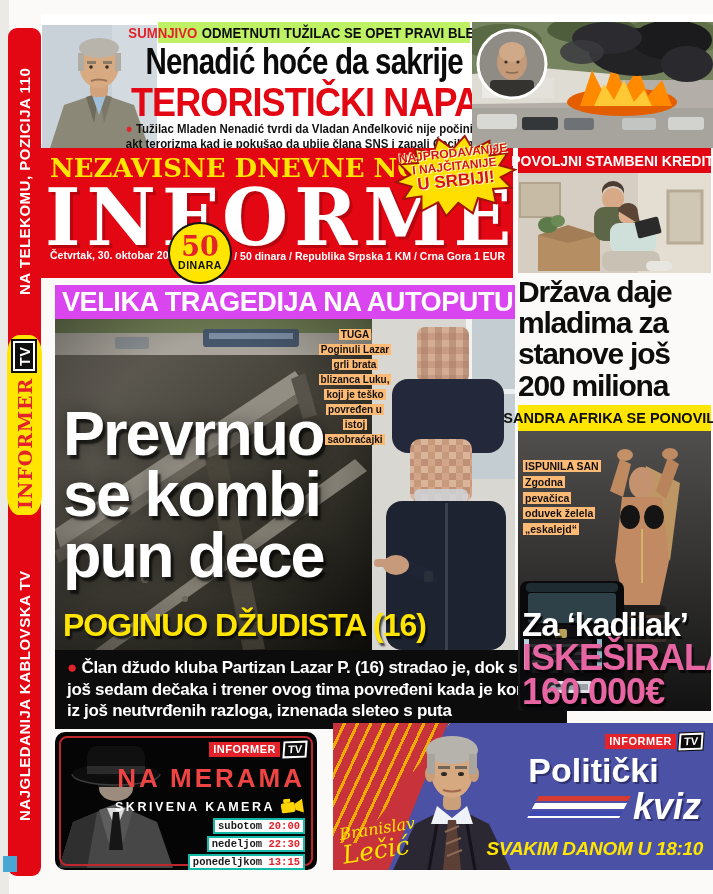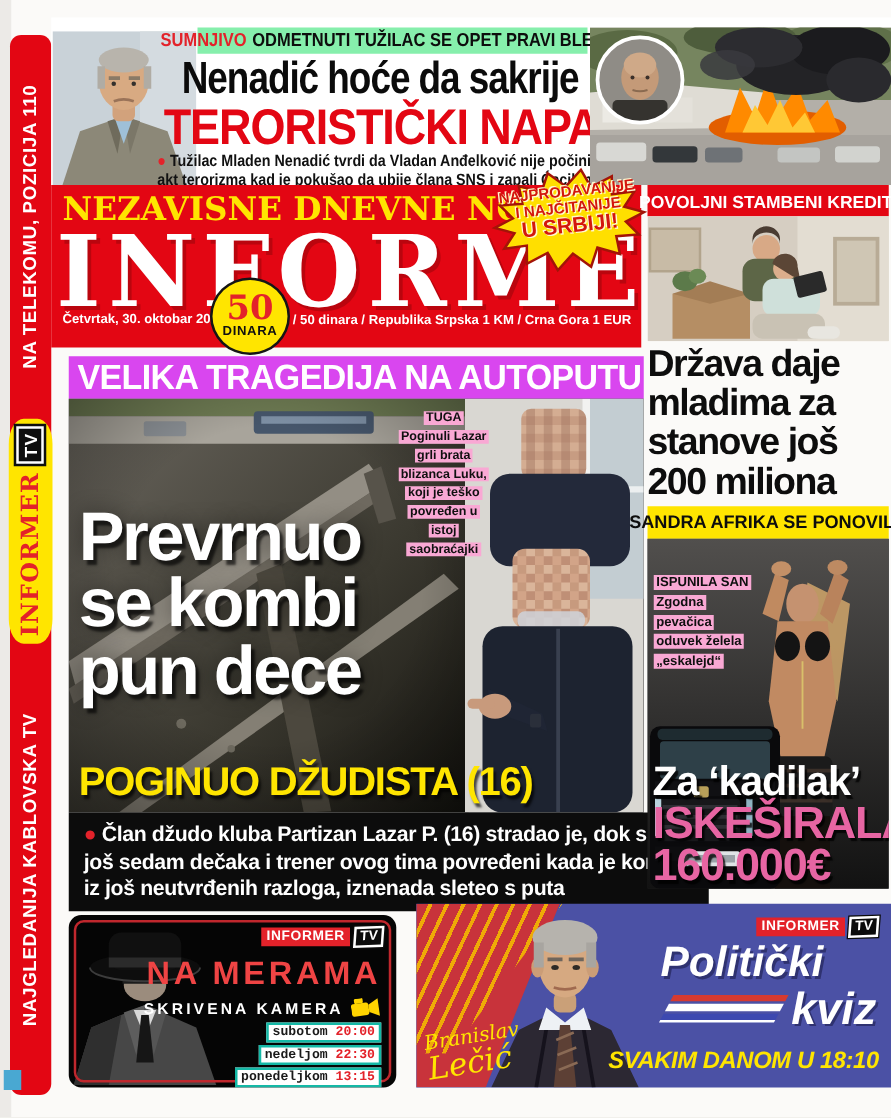--- a/index.html
+++ b/index.html
@@ -15,21 +15,21 @@
   .sb-logo{position:absolute;top:307px;left:-1px;width:35px;height:180px;background:#ffe500;border-radius:12px/20px;gap:7px;}
   .sb-logo-name{color:#e3222a;font-family:"DejaVu Serif",serif;font-weight:bold;font-size:19px;letter-spacing:1px;}
   .sb-logo-tv{background:#0f0f0f;color:#fff;border:2px solid #fff;box-shadow:0 0 0 2px #0f0f0f;
               padding:3px 1px;font-weight:bold;font-size:14px;letter-spacing:1px;}
   .sb-bottom{position:absolute;top:487px;left:0;width:100%;height:361px;color:#fff;font-weight:bold;font-size:15px;letter-spacing:.5px;}
   .cyan-sq{left:3px;top:856px;width:14px;height:16px;background:#49a8d2;}
 
   
   .top-banner{left:41px;top:14px;width:672px;height:134px;background:#fff;}
   .nenadic{left:1px;top:11px;width:115px;height:123px;}
-  .kicker-strip{left:117px;top:8px;width:312px;height:21px;background:#86efac;display:flex;align-items:center;justify-content:center;}
+  .kicker-strip{left:117px;top:8px;width:312px;height:21px;background:#bef264;display:flex;align-items:center;justify-content:center;}
   .kicker-inner{display:flex;gap:5px;white-space:nowrap;font-size:15px;font-weight:900;transform:scaleX(.88);}
   .kicker-label{color:#e3222a;} .kicker-text{color:#0d0d0d;}
   .tb-h1{left:72px;top:30px;width:360px;text-align:center;white-space:nowrap;color:#0b0b0b;
          font-size:36px;font-weight:900;letter-spacing:-1px;transform:scaleX(.82);line-height:1;}
   .tb-h2{left:72px;top:68px;width:360px;text-align:center;white-space:nowrap;color:#e30613;
          font-size:40px;font-weight:900;letter-spacing:-1px;transform:scaleX(.9);line-height:1;}
   .tb-dek{left:62px;top:107px;width:380px;text-align:center;font-size:13px;font-weight:900;color:#111;
           line-height:1.18;transform:scaleX(.88);}
   .tb-dek .line{white-space:nowrap;display:block;}
   .dot{color:#e3222a;font-size:13px;}
@@ -51,23 +51,23 @@
   .badge svg{position:absolute;left:0;top:0;}
   .badge-txt{position:absolute;left:0;top:13px;width:100%;text-align:center;color:#d3170c;font-weight:900;line-height:1.05;
              text-shadow:1px 1px 0 #fff8d0,-1px -1px 0 #fff8d0;}
   .badge-l1,.badge-l2{font-size:12px;display:block;} .badge-l3{font-size:17px;display:block;}
 
   
   .ms-banner{left:55px;top:285px;width:460px;height:34px;background:#d946ef;display:flex;align-items:center;justify-content:flex-start;}
   .ms-banner span{color:#fff;font-size:28px;font-weight:900;letter-spacing:-.5px;white-space:nowrap;transform:scaleX(.97);}
   .ms-photo{left:55px;top:319px;width:460px;height:331px;background:#222;overflow:hidden;}
   .ycap{position:absolute;left:263px;top:8px;width:74px;font-size:10px;line-height:1.5;text-align:center;color:#101010;z-index:4;}
-  .hl{background:#f9a8d4;padding:0 2px;-webkit-box-decoration-break:clone;box-decoration-break:clone;font-weight:bold;}
+  .hl{background:#fdba74;padding:0 2px;-webkit-box-decoration-break:clone;box-decoration-break:clone;font-weight:bold;}
   .hl-label{font-weight:900;}
-  .ms-head{position:absolute;left:8px;top:84px;z-index:3;color:#fff;font-size:55px;font-weight:900;
+  .ms-head{position:absolute;left:8px;top:84px;z-index:3;color:#fff;font-size:63px;font-weight:900;
            letter-spacing:-2px;line-height:.97;text-shadow:3px 4px 2px rgba(0,0,0,.65),0 0 18px rgba(0,0,0,.45);}
   .ms-head span{display:block;}
   .ms-sub{position:absolute;left:8px;top:288px;z-index:3;color:#ffe500;font-size:32px;font-weight:900;letter-spacing:-1px;
           white-space:nowrap;text-shadow:2px 3px 2px rgba(0,0,0,.7);}
   .ms-lead{left:55px;top:650px;width:512px;height:79px;background:#0c0c0c;color:#fff;
            display:flex;align-items:center;padding:0;box-sizing:border-box;}
   .ms-lead p{margin:0;padding:4px 12px;font-size:17px;font-weight:bold;line-height:1.28;letter-spacing:-.3px;}
 
   
   .rc-kicker-red{left:518px;top:148px;width:193px;height:25px;background:#e30613;display:flex;align-items:center;justify-content:center;}
@@ -100,21 +100,21 @@
   .ar-red{position:absolute;left:0;top:0;width:185px;height:147px;background:#c8333b;
           clip-path:polygon(0 0,62% 0,30% 100%,0 100%);}
   .ar-stripes{position:absolute;left:0;top:0;width:150px;height:120px;
               background:repeating-linear-gradient(115deg,rgba(0,0,0,0) 0 9px,#f3b800 9px 12px);
               clip-path:polygon(0 0,78% 0,18% 100%,0 100%);opacity:.9;}
   .ar-host{position:absolute;left:8px;bottom:8px;color:#ffe500;font-family:"DejaVu Serif",serif;font-style:italic;
            transform:rotate(-9deg);line-height:1;z-index:3;}
   .ar-host .h1{display:block;font-size:16px;} .ar-host .h2{display:block;font-size:25px;}
   .ar-logo{position:absolute;right:10px;top:10px;}
   .kviz{position:absolute;right:12px;top:30px;width:215px;z-index:3;}
-  .kviz-t1{display:block;text-align:center;color:#fff;font-size:34px;font-weight:900;font-style:italic;line-height:1;
+  .kviz-t1{display:block;text-align:center;color:#fff;font-size:34px;font-weight:900;line-height:1;
            text-shadow:2px 2px 0 rgba(20,20,60,.5);}
   .kviz-row{display:flex;align-items:center;justify-content:flex-end;gap:8px;margin-top:2px;}
   .kviz-stripes{width:92px;height:22px;transform:skewX(-28deg);display:flex;flex-direction:column;gap:2px;}
   .kviz-stripes i{display:block;height:8px;}
   .ks-red{background:#d63a30;} .ks-white{background:#fff;height:3px;} .ks-blue{background:#3d49b0;border-bottom:2px solid #fff;}
   .kviz-t2{color:#fff;font-size:36px;font-weight:900;font-style:italic;line-height:1;text-shadow:2px 2px 0 rgba(20,20,60,.5);}
   .ar-time{position:absolute;right:10px;bottom:10px;color:#ffe500;font-size:19px;font-weight:900;font-style:italic;
            letter-spacing:-.3px;white-space:nowrap;z-index:3;}
 </style>
 </head>

